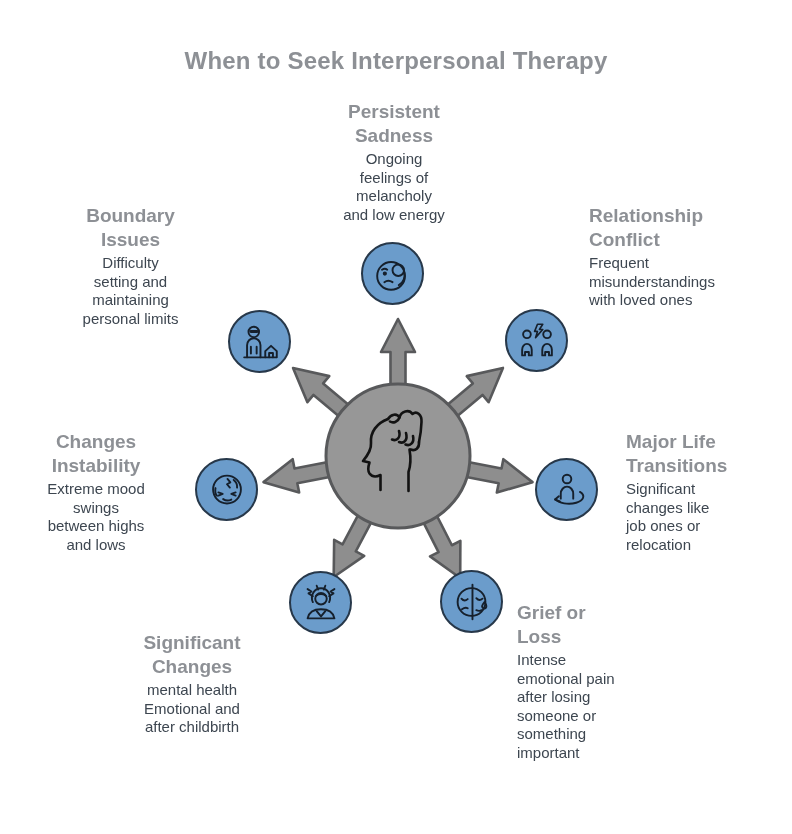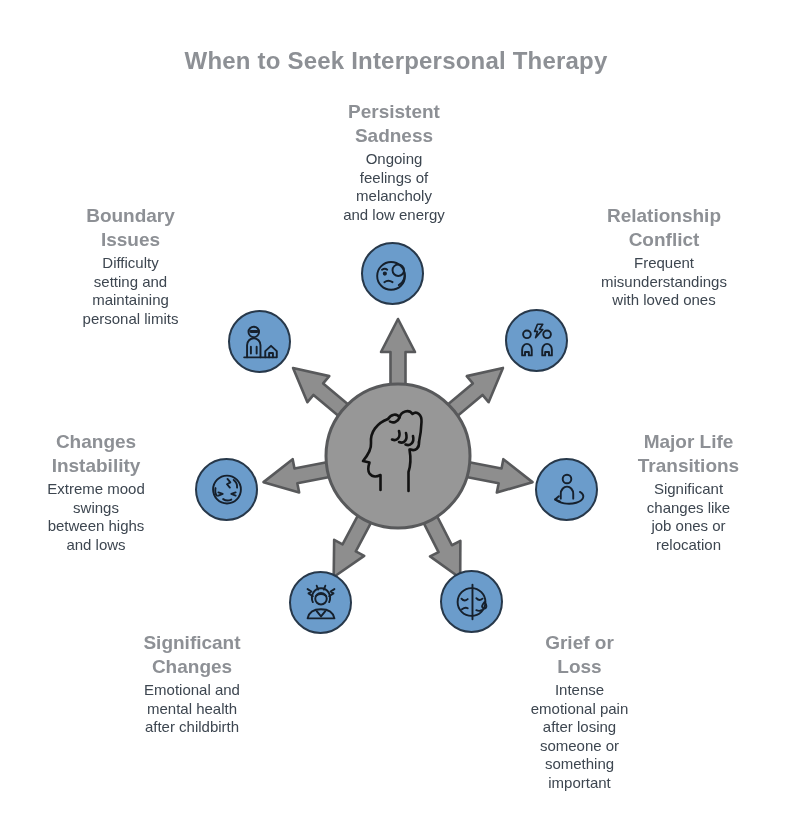--- a/index.html
+++ b/index.html
@@ -25,26 +25,26 @@
   }
   .node-text{position:absolute;}
   .node-heading div{
     font-size:19px;font-weight:bold;color:var(--heading-gray);line-height:23.5px;
   }
   .node-desc{margin-top:3px;}
   .node-desc div{
     font-size:15px;color:var(--body-text);line-height:18.6px;
   }
   .align-c{text-align:center;}
-  .align-l{text-align:center;}
+  .align-l{text-align:left;}
   .align-r{text-align:center;}
   .pos-ps{left:294px;top:100px;width:200px;}
   .pos-rc{left:589px;top:204px;width:150px;}
   .pos-mlt{left:626px;top:430px;width:125px;}
-  .pos-gl{left:517px;top:631px;width:125px;}
+  .pos-gl{left:517px;top:601px;width:125px;}
   .pos-pp{left:110px;top:631px;width:164px;}
   .pos-bi{left:26px;top:430px;width:140px;}
   .pos-bd{left:60px;top:204px;width:141px;}
   .icon-circle{
     position:absolute;width:63px;height:63px;border-radius:50%;
     background:var(--node-fill);border:2.5px solid var(--node-border);
     box-sizing:border-box;display:flex;align-items:center;justify-content:center;
   }
   .ic-ps{left:361px;top:242px;}
   .ic-rc{left:505px;top:309px;}
@@ -184,22 +184,22 @@
       <path d="M37,24 q3,4 1.5,6 a2.3,2.3 0 0 1 -4,-1.5 q0.5,-2 2.5,-4.5 Z"></path>
     </svg>
   </div>
 
   <div class="node-text pos-pp align-r">
     <div class="node-heading">
         <div>Significant</div>
         <div>Changes</div>
       </div>
     <div class="node-desc">
+        <div>mental health</div>
         <div>Emotional and</div>
-        <div>mental health</div>
         <div>after childbirth</div>
       </div>
   </div>
   <div class="icon-circle ic-pp">
     <svg width="46" height="46" viewBox="0 0 48 48">
       <circle cx="24" cy="19.5" r="6"></circle>
       <path d="M15.5,23 A9.5,10 0 1 1 32.5,23"></path>
       <path d="M19,16.5 q5,-3.5 10,0"></path>
       <path d="M10,40 q2,-9.5 14,-9.5 q12,0 14,9.5 Z"></path>
       <path d="M19.5,32.5 L24,38 L28.5,32.5"></path>

